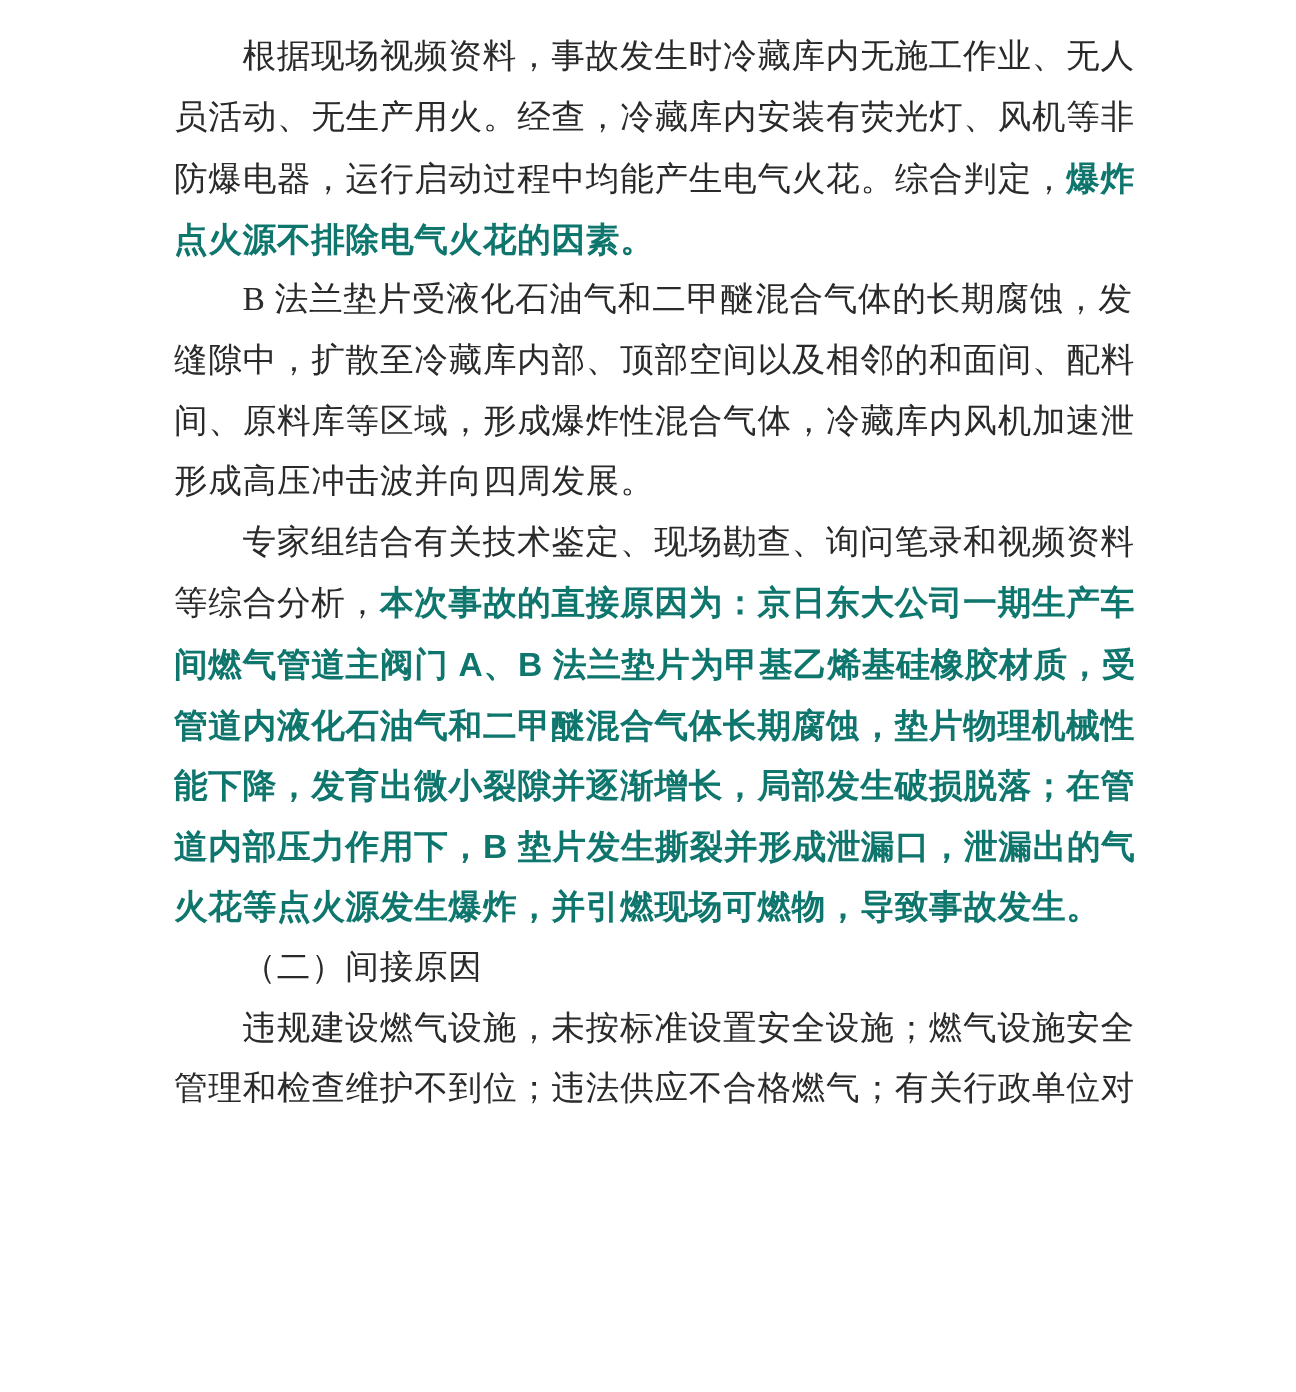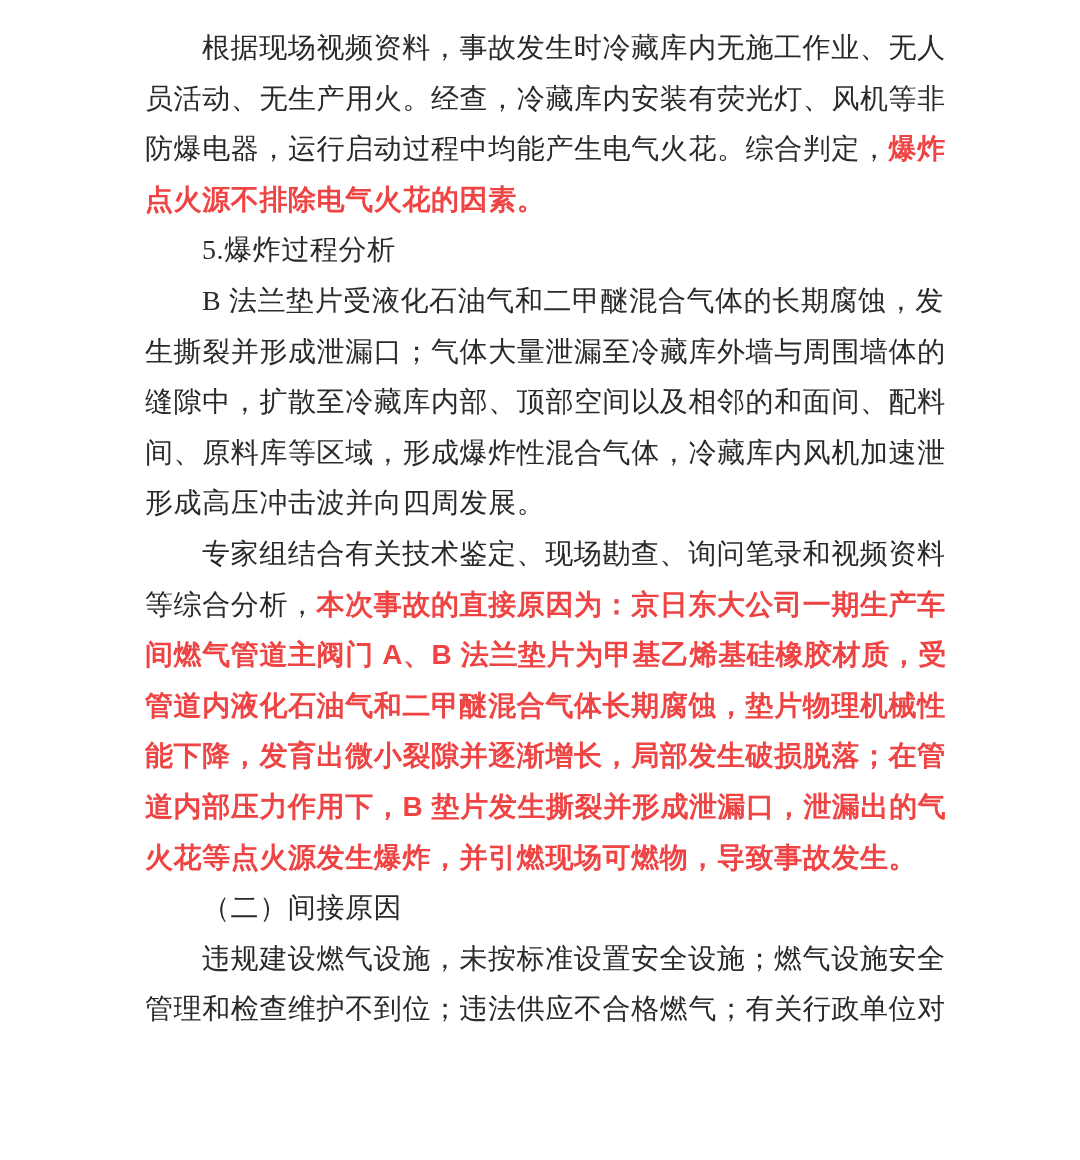--- a/index.html
+++ b/index.html
@@ -34,35 +34,33 @@
   .line.indent {
     padding-left: 57px;
   }
   .seg {
     font-family: "Liberation Serif", serif;
     font-weight: 400;
   }
   .seg.bold {
     font-family: "Liberation Sans", sans-serif;
     font-weight: 700;
-    color: #ef4444;
+    color: #0f766e;
   }
 </style>
 </head>
 <body>
 
 <div class="page">
   <div class="doc-body">
       <div class="line indent"><span class="seg">根据现场视频资料，事故发生时冷藏库内无施工作业、无人</span></div>
       <div class="line"><span class="seg">员活动、无生产用火。经查，冷藏库内安装有荧光灯、风机等非</span></div>
       <div class="line"><span class="seg">防爆电器，运行启动过程中均能产生电气火花。综合判定，</span><span class="seg bold">爆炸</span></div>
       <div class="line"><span class="seg bold">点火源不排除电气火花的因素。</span></div>
-      <div class="line indent"><span class="seg">5.爆炸过程分析</span></div>
       <div class="line indent"><span class="seg">B 法兰垫片受液化石油气和二甲醚混合气体的长期腐蚀，发</span></div>
-      <div class="line"><span class="seg">生撕裂并形成泄漏口；气体大量泄漏至冷藏库外墙与周围墙体的</span></div>
       <div class="line"><span class="seg">缝隙中，扩散至冷藏库内部、顶部空间以及相邻的和面间、配料</span></div>
       <div class="line"><span class="seg">间、原料库等区域，形成爆炸性混合气体，冷藏库内风机加速泄</span></div>
       <div class="line"><span class="seg">形成高压冲击波并向四周发展。</span></div>
       <div class="line indent"><span class="seg">专家组结合有关技术鉴定、现场勘查、询问笔录和视频资料</span></div>
       <div class="line"><span class="seg">等综合分析，</span><span class="seg bold">本次事故的直接原因为：京日东大公司一期生产车</span></div>
       <div class="line"><span class="seg bold">间燃气管道主阀门 A、B 法兰垫片为甲基乙烯基硅橡胶材质，受</span></div>
       <div class="line"><span class="seg bold">管道内液化石油气和二甲醚混合气体长期腐蚀，垫片物理机械性</span></div>
       <div class="line"><span class="seg bold">能下降，发育出微小裂隙并逐渐增长，局部发生破损脱落；在管</span></div>
       <div class="line"><span class="seg bold">道内部压力作用下，B 垫片发生撕裂并形成泄漏口，泄漏出的气</span></div>
       <div class="line"><span class="seg bold">火花等点火源发生爆炸，并引燃现场可燃物，导致事故发生。</span></div>

